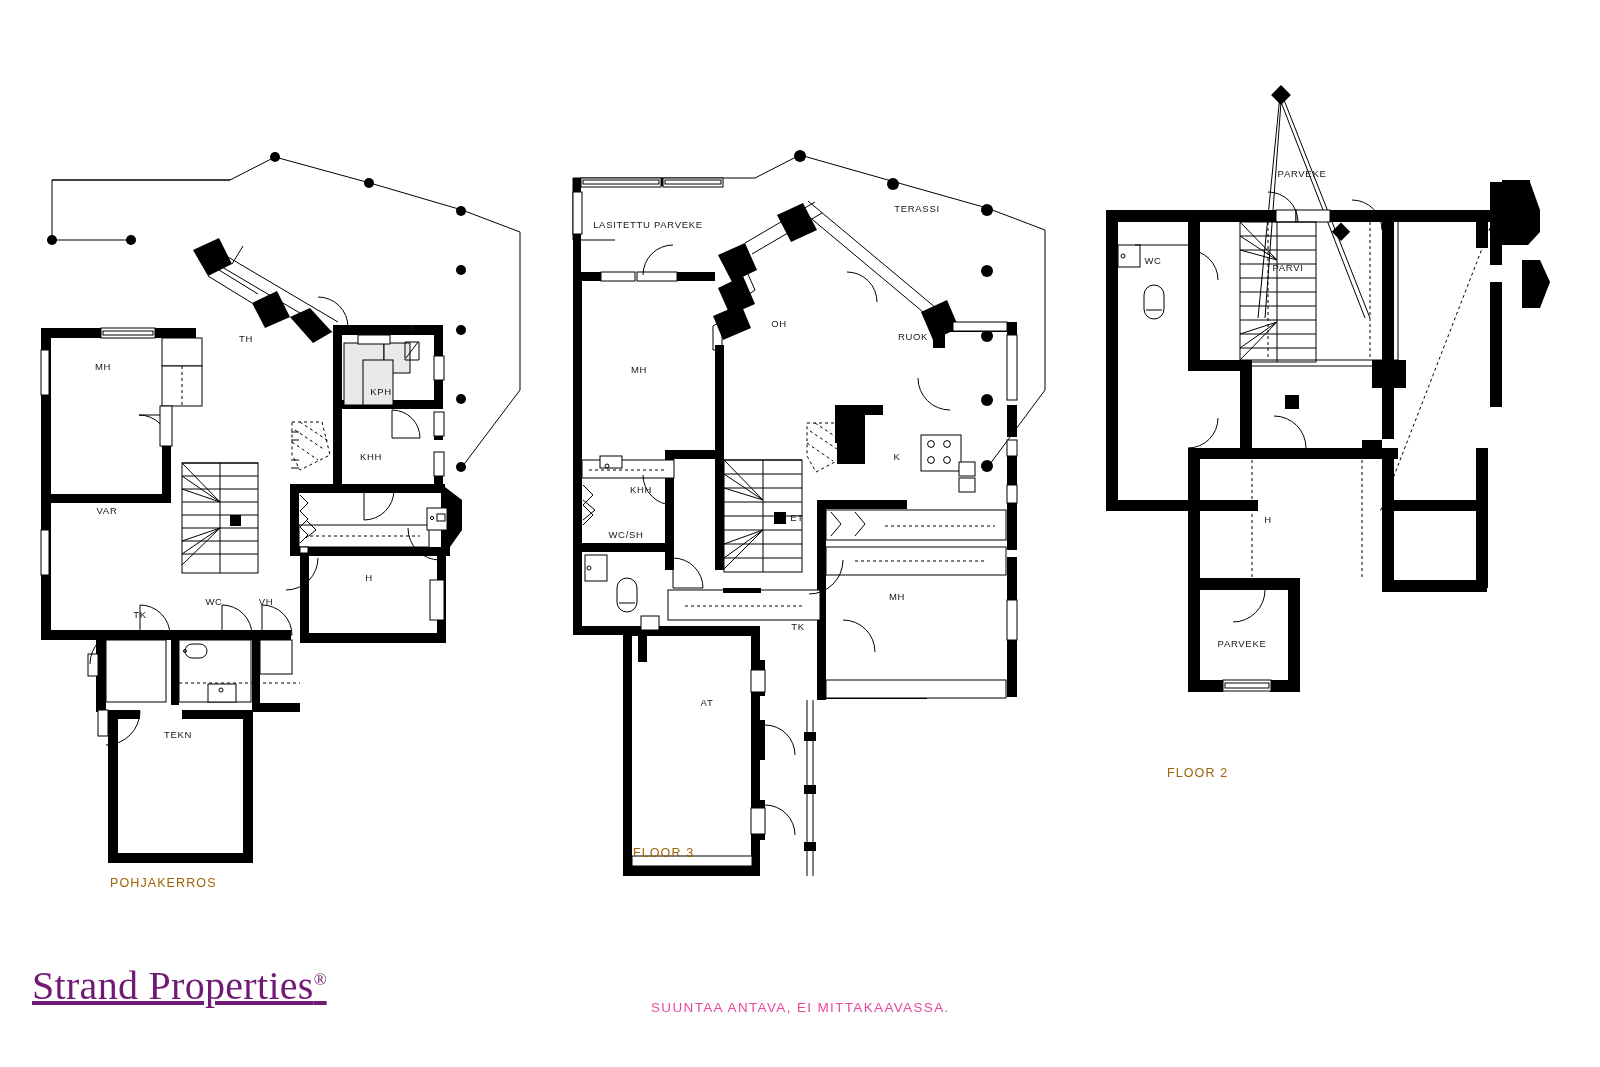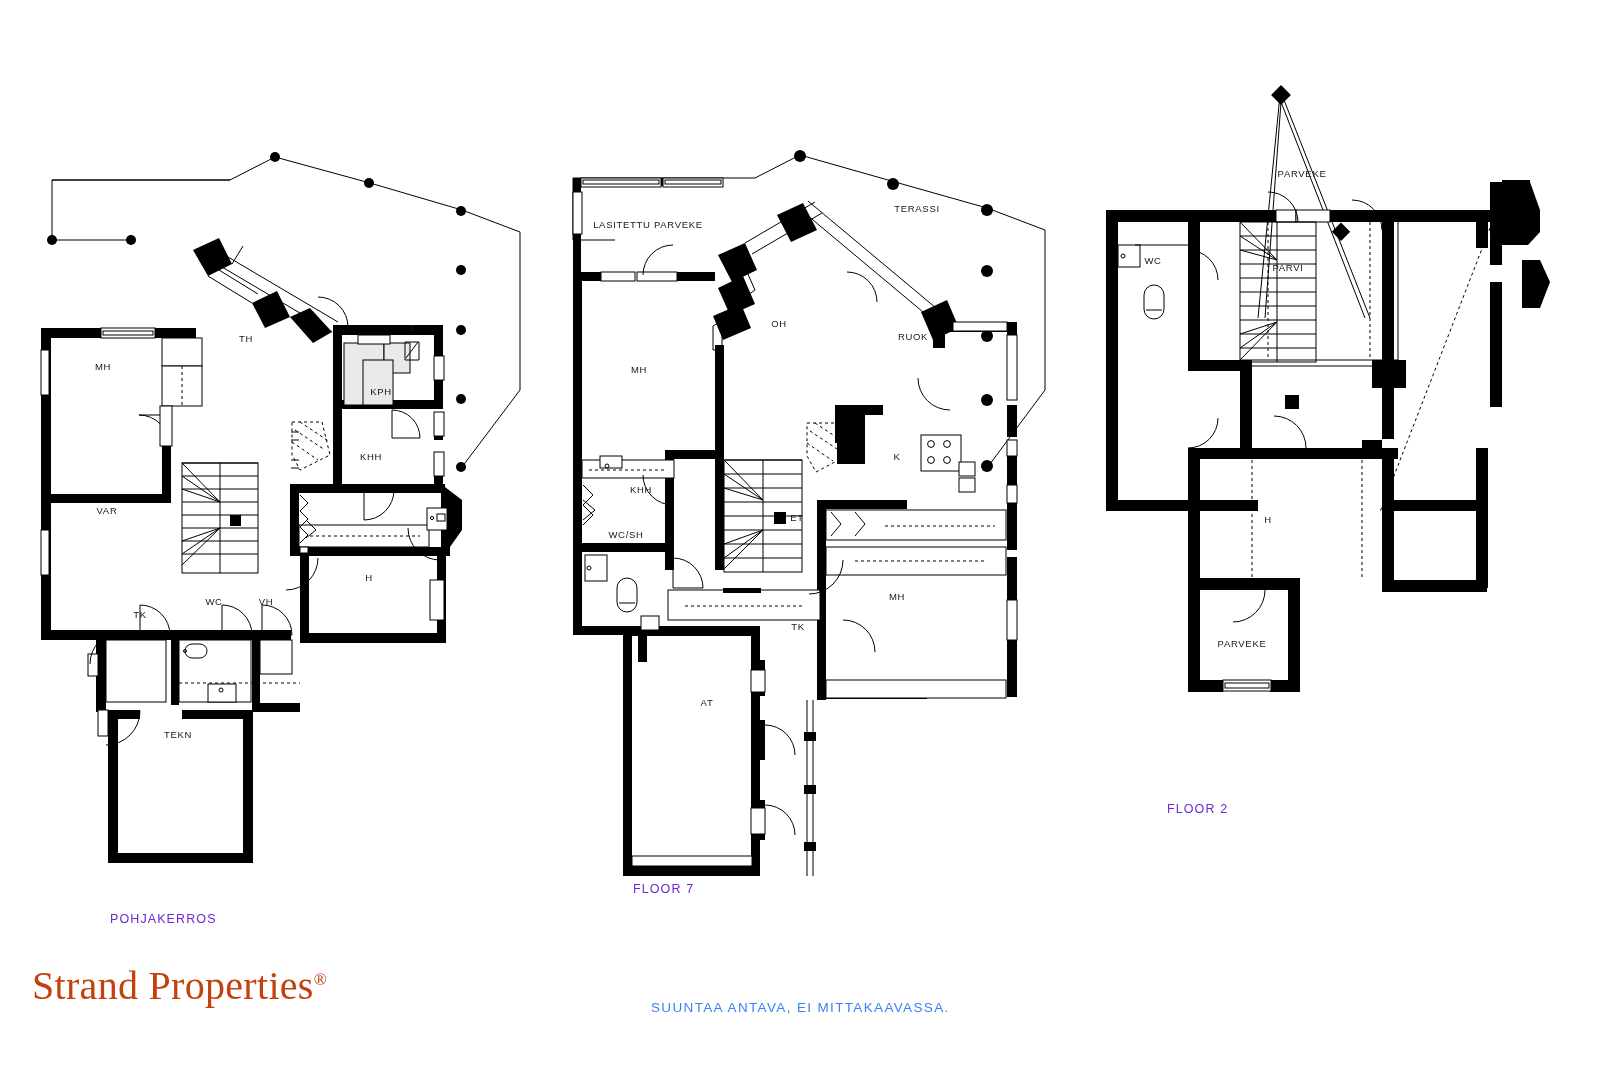--- a/index.html
+++ b/index.html
@@ -13,46 +13,46 @@
   #sheet{position:absolute;left:0;top:0;width:1600px;height:1067px;}
   .plan-svg{position:absolute;}
   #plan-basement{left:0px;top:60px;width:560px;height:820px;}
   #plan-floor1{left:555px;top:60px;width:520px;height:820px;}
   #plan-floor2{left:1080px;top:60px;width:470px;height:740px;}
 
   .floor-caption{
     position:absolute;
     font-size:12.5px;
     letter-spacing:1.1px;
-    color:#6d28d9;
+    color:#a16207;
     font-family:"Liberation Sans", sans-serif;
     white-space:nowrap;
-    margin-top:36px;
   }
   #cap-basement{left:110px;top:876px;}
   #cap-floor1{left:633px;top:846px;}
   #cap-floor2{left:1167px;top:766px;}
 
   #brand{
     position:absolute;
     left:32px;top:962px;
     font-family:"Liberation Serif", serif;
     font-size:40px;
     letter-spacing:0.3px;
-    color:#c2410c;
+    color:#701a75;
     white-space:nowrap;
+    text-decoration:underline;
   }
   #brand .reg{font-size:17px;vertical-align:super;letter-spacing:0;}
 
   #disclaimer{
     position:absolute;
     left:651px;top:1000px;
     font-size:13.5px;
     letter-spacing:1.35px;
-    color:#3b82f6;
+    color:#ec4899;
     white-space:nowrap;
   }
 
   
   .w{fill:#000;}                       
   .thin{fill:none;stroke:#000;stroke-width:1;}
   .fixline{fill:#fff;stroke:#000;stroke-width:1;}
   .fixfill{fill:#e9e9e9;stroke:#000;stroke-width:1;}
   .door{fill:none;stroke:#000;stroke-width:1;}
   .dash{fill:none;stroke:#000;stroke-width:1;stroke-dasharray:3 3;}
@@ -517,20 +517,20 @@
     <g>
       <text class="rlabel" x="222" y="114">PARVEKE</text>
       <text class="rlabel" x="73" y="201">WC</text>
       <text class="rlabel" x="208" y="208">PARVI</text>
       <text class="rlabel" x="188" y="460">H</text>
       <text class="rlabel" x="162" y="584">PARVEKE</text>
     </g>
   </svg>
 
   <div class="floor-caption" id="cap-basement">POHJAKERROS</div>
-  <div class="floor-caption" id="cap-floor1">FLOOR 7</div>
+  <div class="floor-caption" id="cap-floor1">FLOOR 3</div>
   <div class="floor-caption" id="cap-floor2">FLOOR 2</div>
 
   <div id="brand"><span>Strand Properties</span><span class="reg">®</span></div>
 
   <div id="disclaimer">SUUNTAA ANTAVA, EI MITTAKAAVASSA.</div>
 
 </div>
 
 </body></html>

